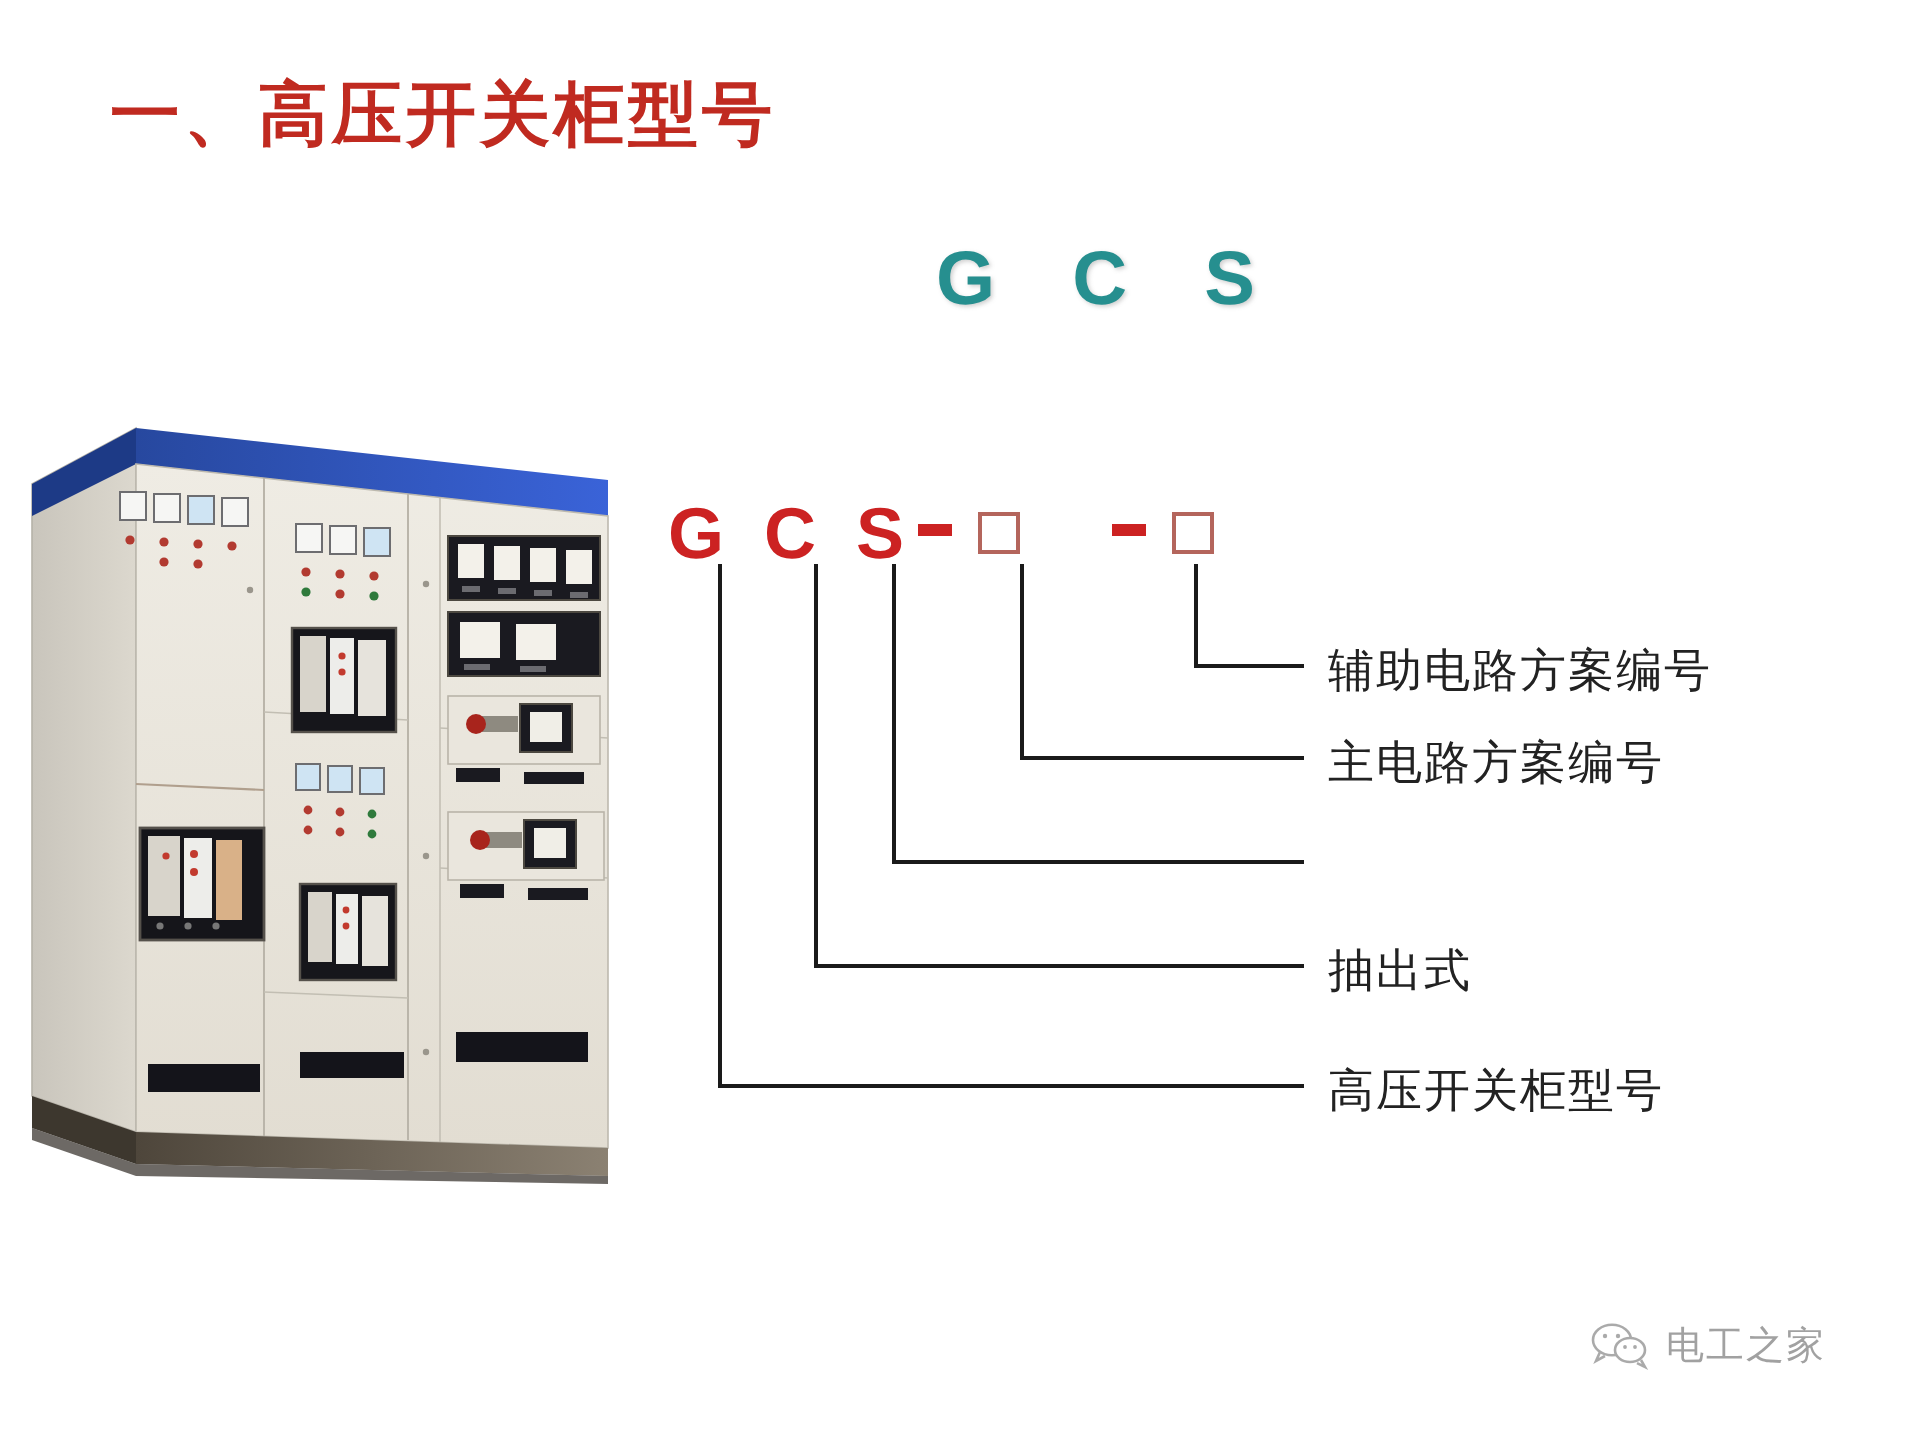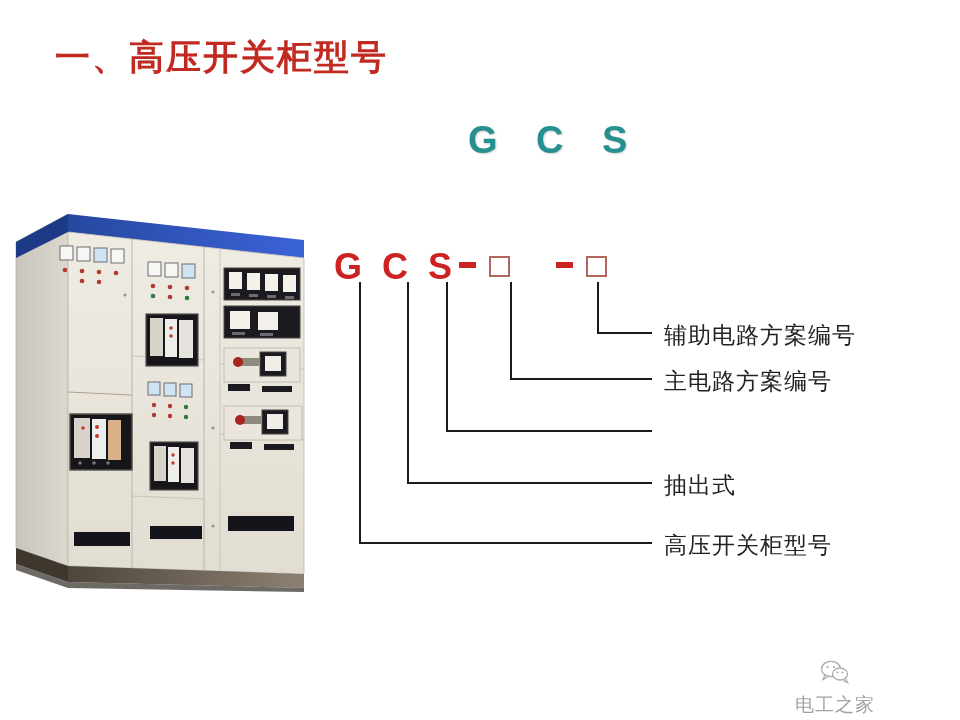--- a/index.html
+++ b/index.html
@@ -76,21 +76,20 @@
   
   #cabinet-photo{
     position:absolute;left:8px;top:196px;width:300px;height:398px;
   }
 
   
   #watermark{
     position:absolute;left:795px;top:660px;
     display:flex;align-items:center;gap:8px;
     opacity:.55;
-    flex-direction:column;
   }
   #watermark .wm-text{
     font-family:"DejaVu Sans","Liberation Sans",sans-serif;
     font-size:19px;color:#555;letter-spacing:1px;white-space:nowrap;
   }
 </style>
 </head>
 <body>
 
 <div id="stage">

